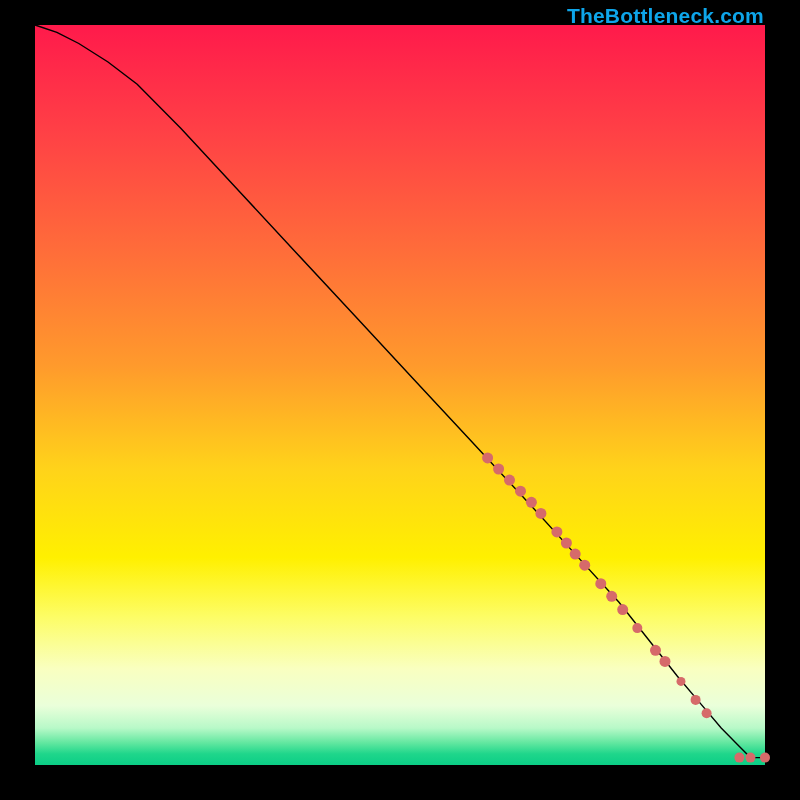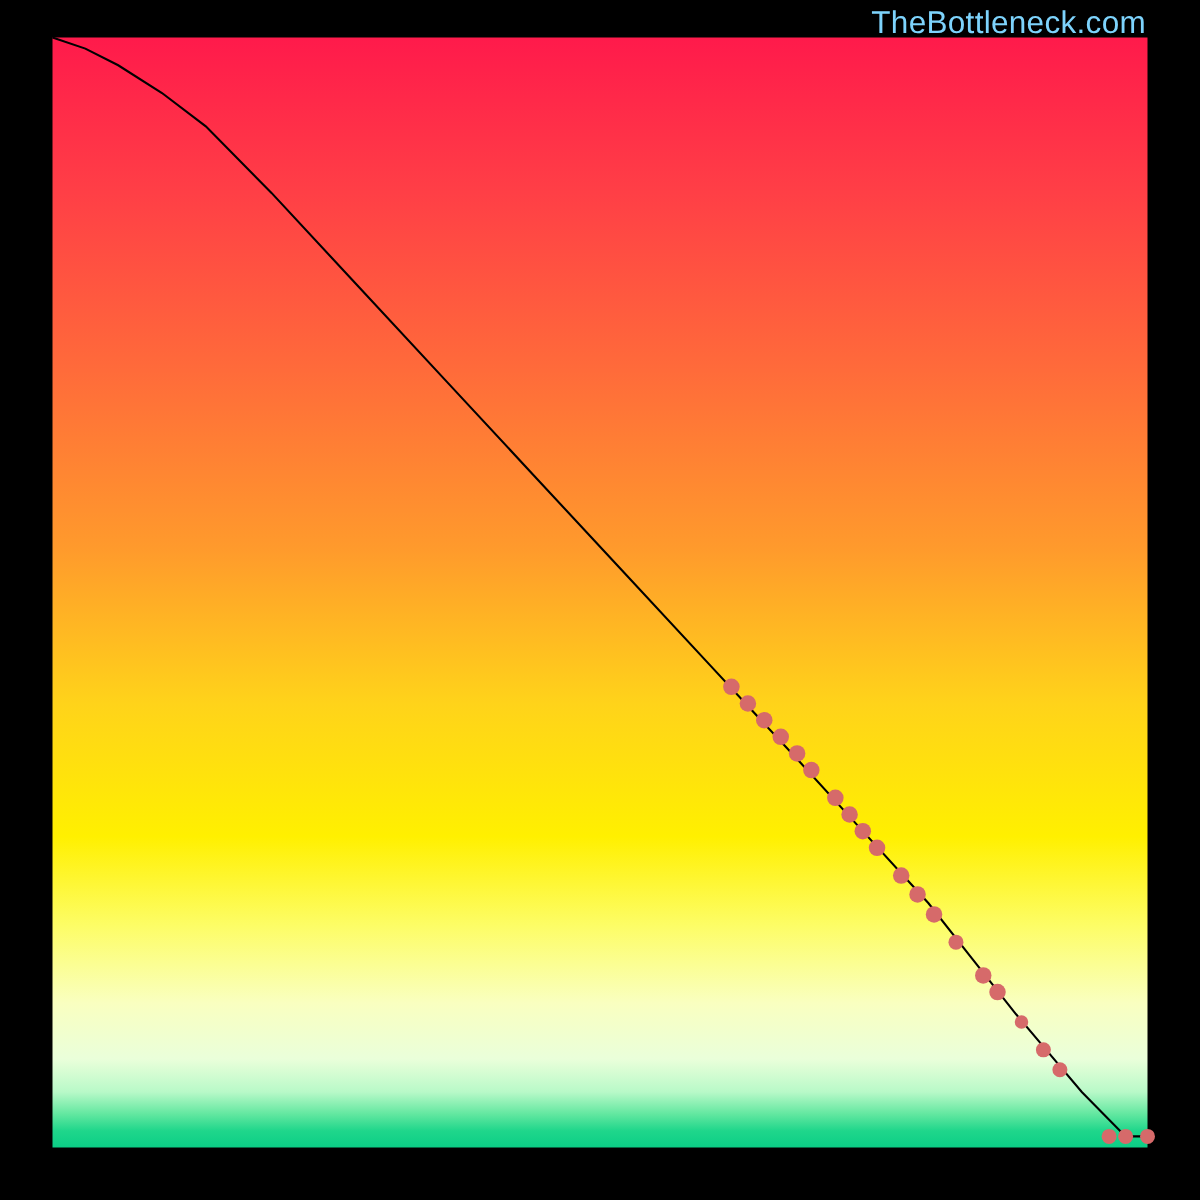--- a/index.html
+++ b/index.html
@@ -22,23 +22,23 @@
     left: 35px;
     top: 25px;
     width: 730px;
     height: 740px;
     
   }
   .watermark {
     position: absolute;
     top: 4px;
     right: 36px;
-    color: #7dd3fc;
+    color: #0ea5e9;
     font-size: 21px;
-    font-weight: 400;
+    font-weight: 700;
     letter-spacing: 0.2px;
     user-select: none;
   }
   svg.overlay {
     position: absolute;
     left: 35px;
     top: 25px;
     width: 730px;
     height: 740px;
     overflow: visible;

